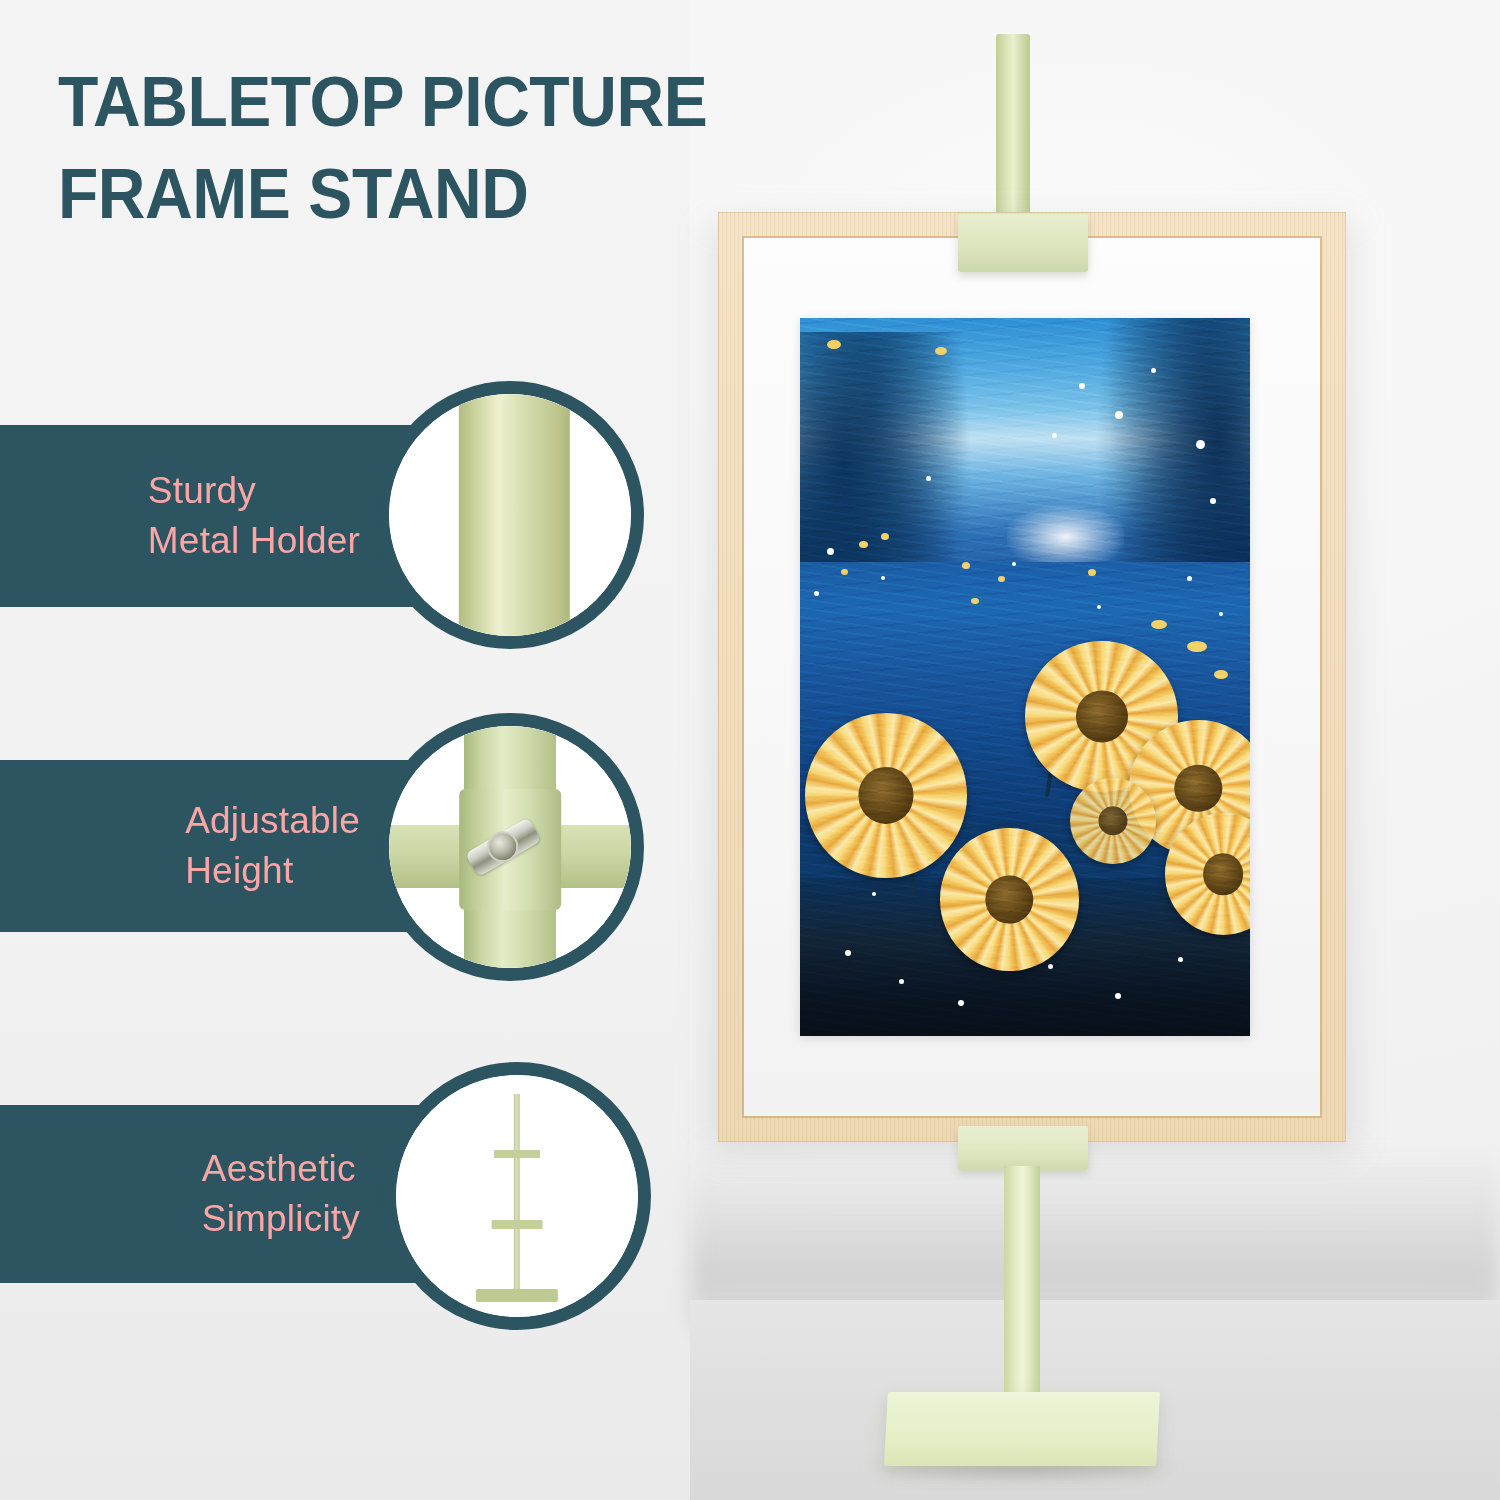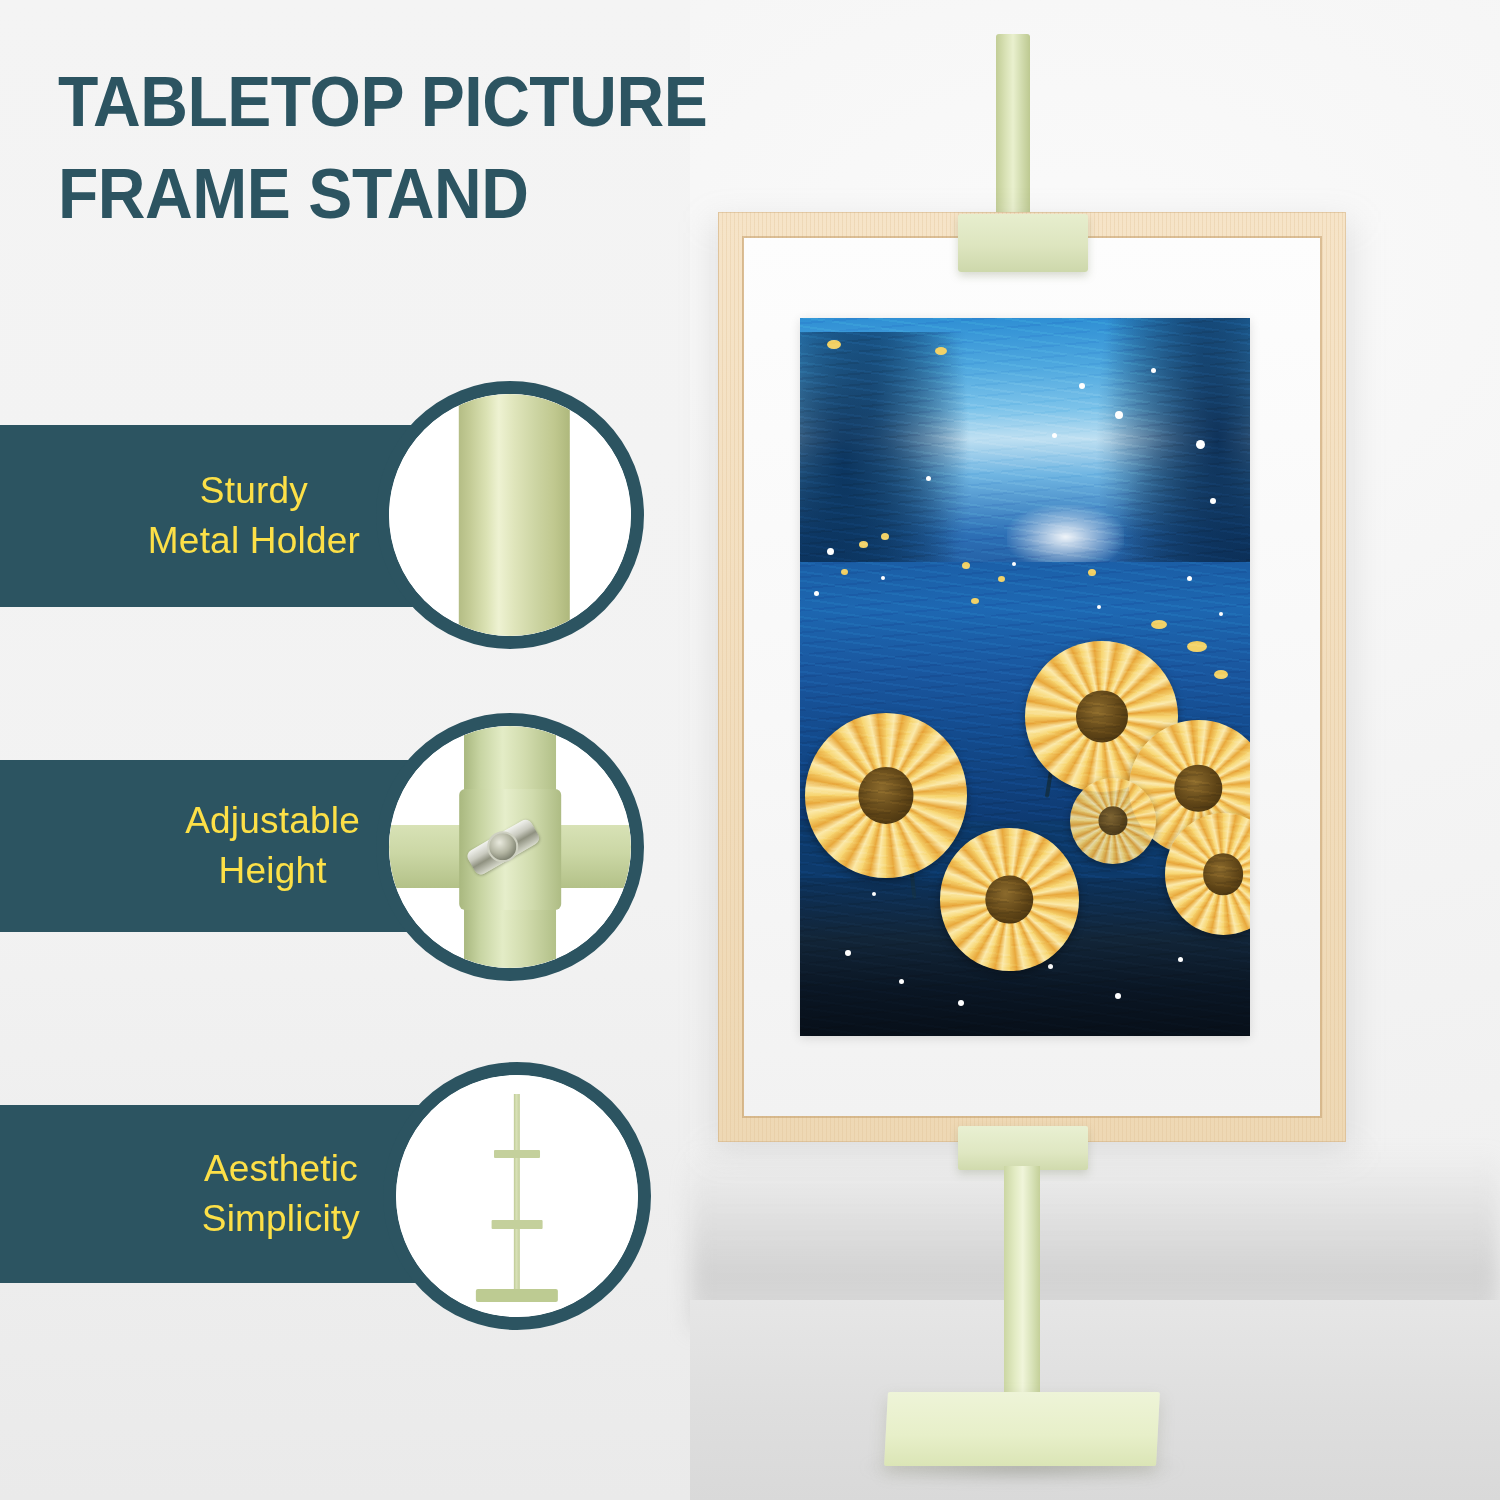--- a/index.html
+++ b/index.html
@@ -48,25 +48,25 @@
   }
 
   
   .feature{ position:absolute; left:0; }
   .fbanner{
     position:absolute; left:0; top:0;
     background:#2c5461;
     display:flex; align-items:center; justify-content:flex-end;
   }
   .fbanner-text{
-    color:#fde047;
+    color:#fca5a5;
     font-size:37px;
     font-weight:400;
     line-height:1.34;
-    text-align:center;
+    text-align:left;
     padding-right:60px;
     white-space:pre-line;
     letter-spacing:.2px;
   }
   .fcircle{
     position:absolute;
     border-radius:50%;
     background:#ffffff;
     border:13px solid #2c5461;
     overflow:hidden;

